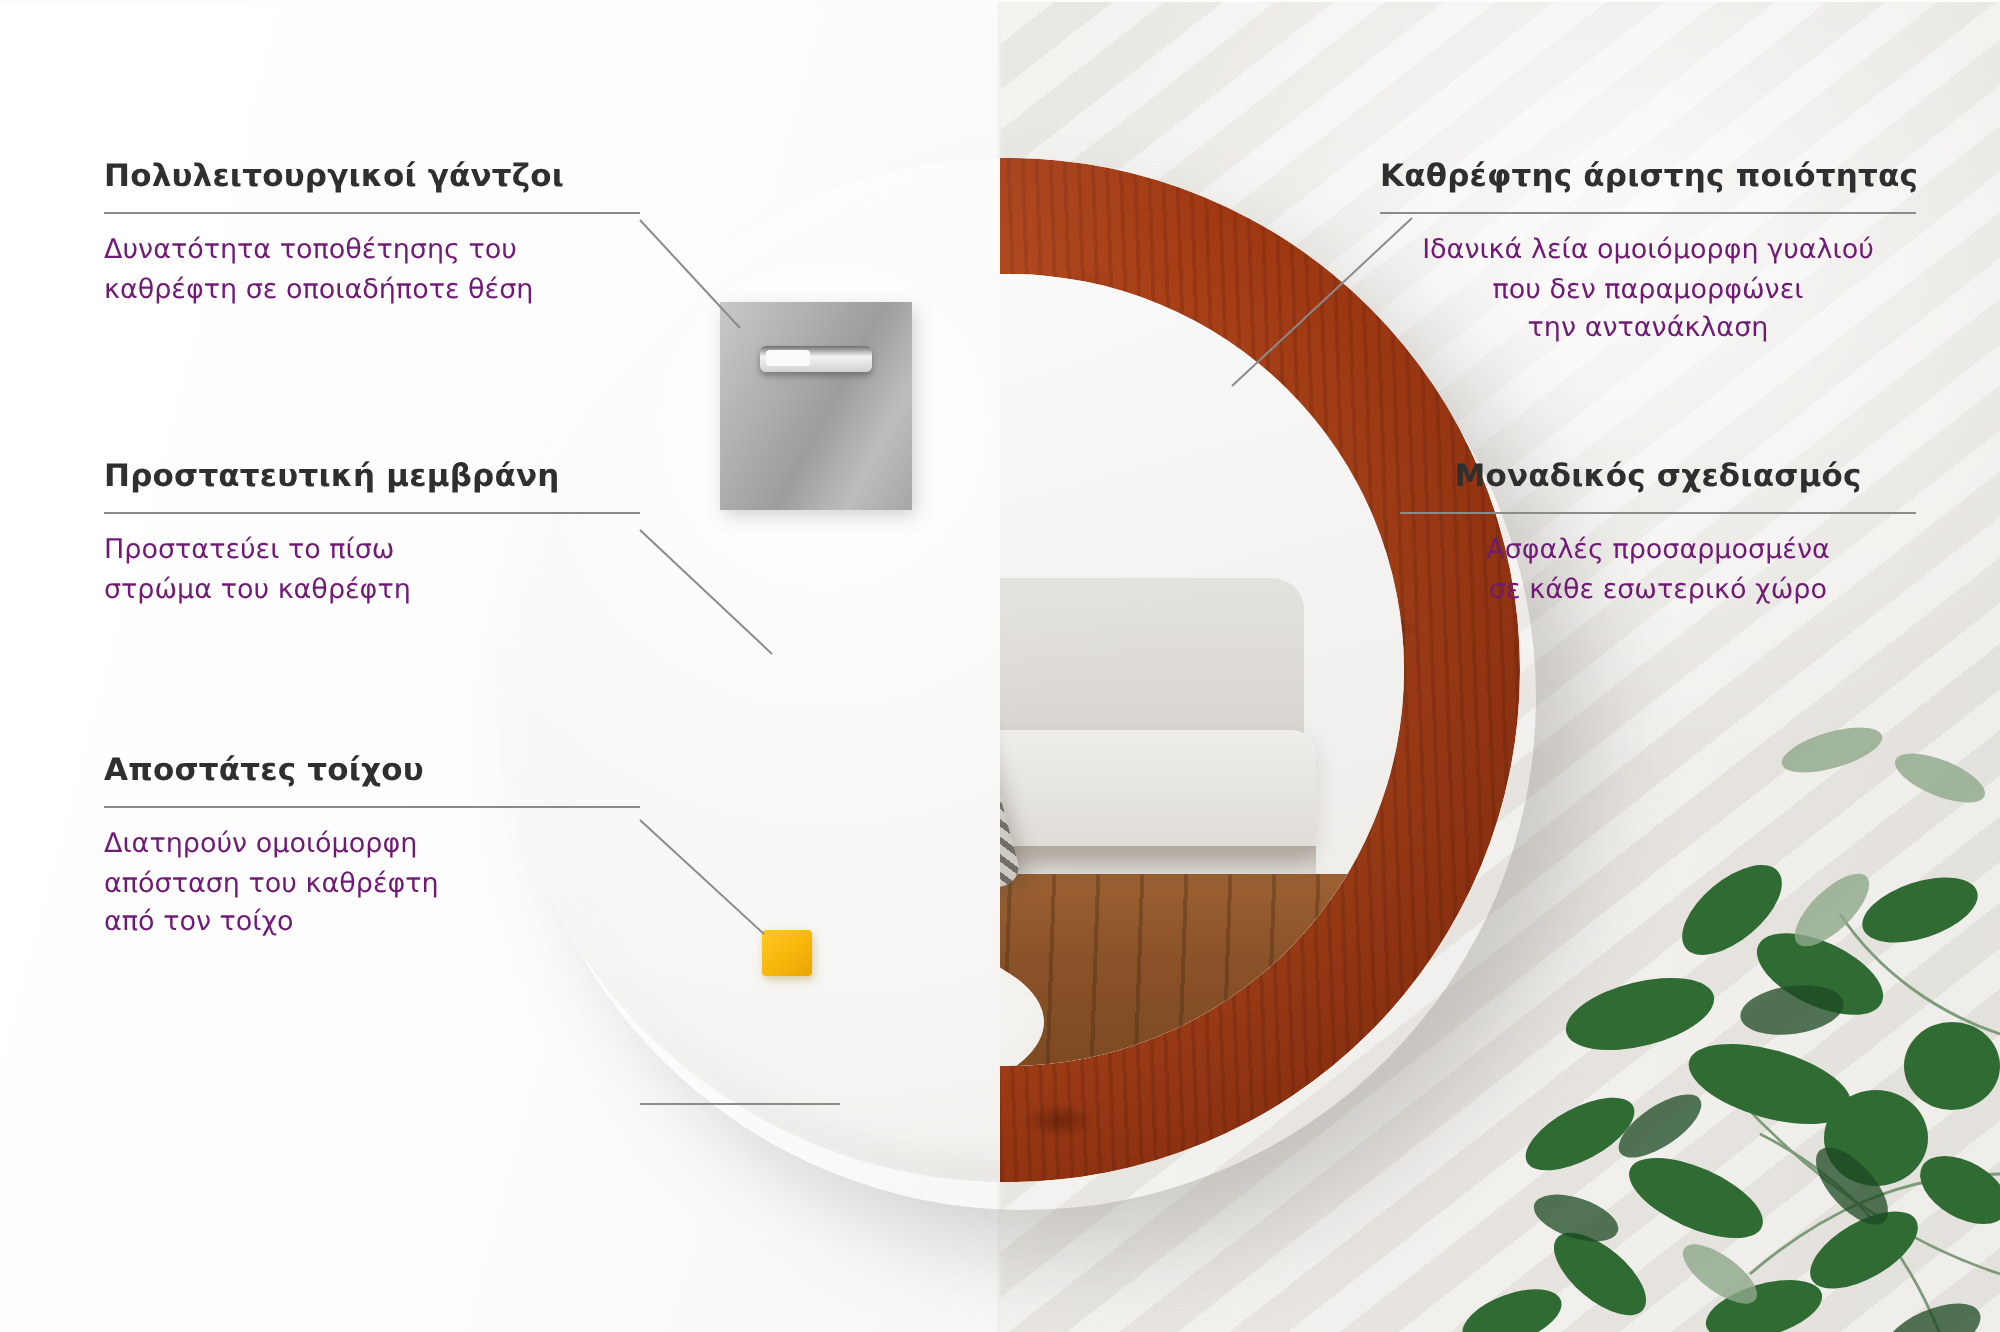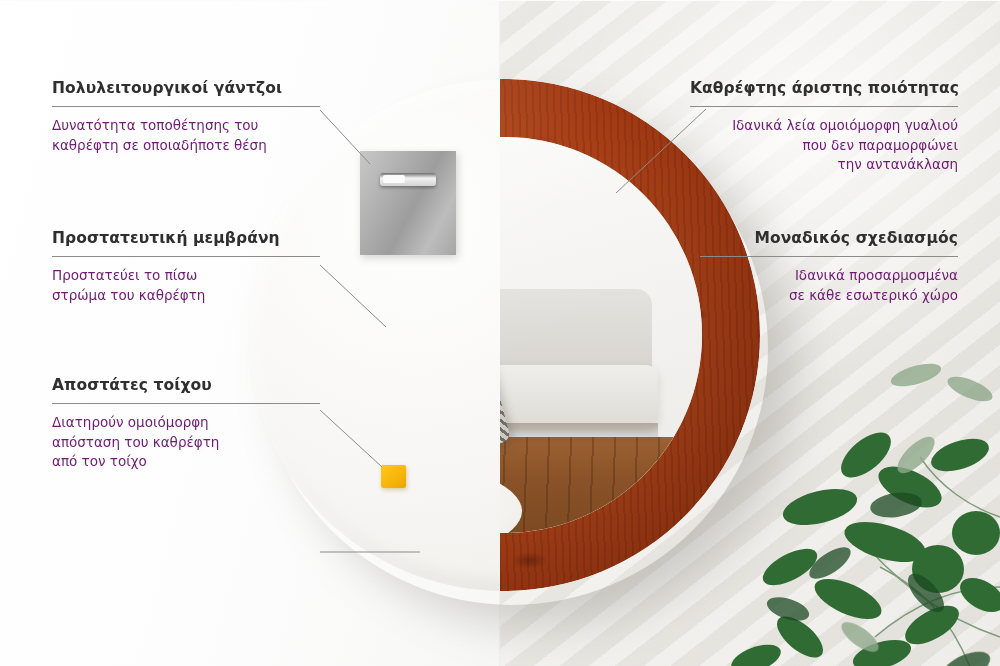--- a/index.html
+++ b/index.html
@@ -225,21 +225,21 @@
     background: #8b8b8b;
     margin: 9px 0 9px 0;
   }
   .callout .c-desc {
     font-size: 13.5px;
     line-height: 1.45;
     color: #701a75;
     white-space: pre-line;
   }
   .callout.left { left: 52px; width: 268px; text-align: left; }
-  .callout.right { width: 258px; text-align: right; }
+  .callout.right { width: 258px; text-align: center; }
 </style>
 </head>
 <body>
 
 <div id="stage">
 
   <div class="bg-left"></div>
   <div class="bg-right"></div>
   <div class="bg-right-stripes"></div>
   <div class="bg-right-glow"></div>
@@ -365,17 +365,17 @@
     <div class="c-title">Καθρέφτης άριστης ποιότητας</div>
     <div class="c-rule"></div>
     <div class="c-desc">Ιδανικά λεία ομοιόμορφη γυαλιού
 που δεν παραμορφώνει
 την αντανάκλαση</div>
   </div>
 
   <div class="callout right" style="left:700px; top:228px; width:258px;">
     <div class="c-title">Μοναδικός σχεδιασμός</div>
     <div class="c-rule"></div>
-    <div class="c-desc">Ιδανικά προσαρμοσμένα
+    <div class="c-desc">Ασφαλές προσαρμοσμένα
 σε κάθε εσωτερικό χώρο</div>
   </div>
 
 </div>
 
 </body></html>

